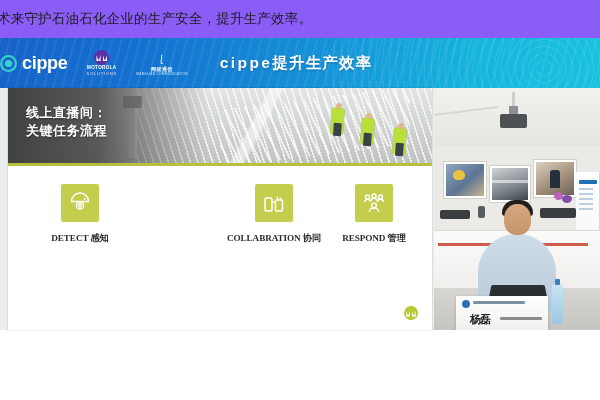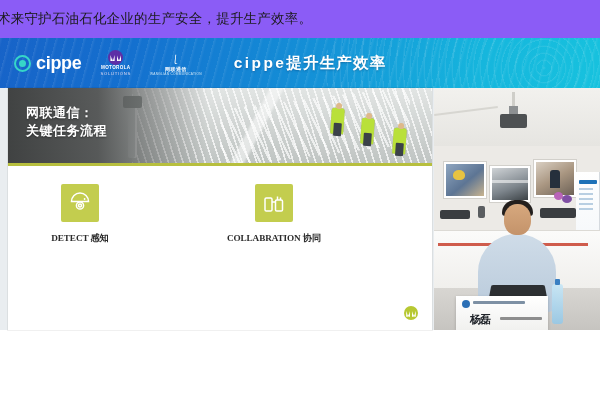--- a/index.html
+++ b/index.html
@@ -14,21 +14,21 @@
                     white-space:nowrap;margin-left:-3px;}
 
   
   .header{position:absolute;left:0;top:38px;width:600px;height:50px;overflow:hidden;
           background:linear-gradient(100deg,#1763c8 0%,#1470cf 22%,#1494d8 55%,#16b6dd 80%,#17c2de 100%);}
   .header .swoosh{position:absolute;inset:0;opacity:.30;
         background:repeating-linear-gradient(105deg,rgba(255,255,255,.30) 0px,rgba(255,255,255,0) 3px,rgba(255,255,255,0) 9px);}
   .header .swoosh2{position:absolute;right:-40px;top:-30px;width:320px;height:120px;opacity:.22;
         border-radius:50%;
         background:repeating-radial-gradient(circle at 70% 50%,rgba(255,255,255,.55) 0px,rgba(255,255,255,0) 2px,rgba(255,255,255,0) 7px);}
-  .header-inner{position:relative;height:100%;display:flex;align-items:center;padding-left:14px;border-radius:22px;}
+  .header-inner{position:relative;height:100%;display:flex;align-items:center;border-radius:22px;}
 
   
   .logo-cippe{display:flex;align-items:center;gap:5px;}
   .cippe-mark{width:17px;height:17px;border-radius:50%;border:2.4px solid #36d6c8;
               display:flex;align-items:center;justify-content:center;box-sizing:border-box;}
   .cippe-mark i{display:block;width:7px;height:7px;border-radius:50%;background:#36d6c8;}
   .cippe-word{font-size:18px;font-weight:700;color:#ffffff;letter-spacing:-.3px;}
 
   .logo-sep{width:19px;}
 
@@ -237,21 +237,21 @@
 
       <div class="banner">
         <div class="stair"></div>
         <div class="rail"></div>
         <div class="pipe"></div>
         <div class="worker w1"></div>
         <div class="worker w2"></div>
         <div class="worker w3"></div>
         <div class="banner-overlay"></div>
         <div class="banner-title">
-          <div>网联通信：</div>
+          <div>线上直播间：</div>
           <div>关键任务流程</div>
         </div>
         <div class="banner-rule"></div>
       </div>
 
       <div class="icons">
 
         <div class="icon-cell ic1">
           <div class="icon-box">
             <svg width="24" height="24" viewBox="0 0 24 24" fill="none" stroke="#ffffff" stroke-width="1.5">
@@ -270,20 +270,35 @@
             <svg width="24" height="24" viewBox="0 0 24 24" fill="none" stroke="#ffffff" stroke-width="1.5">
               <rect x="3" y="7" width="7" height="13" rx="1.3"></rect>
               <rect x="13.5" y="9" width="7" height="11" rx="1.3"></rect>
               <path d="M15.5 9V5.5M18.5 9V6.5"></path>
               <path d="M10 11h3.5"></path>
             </svg>
           </div>
           <div class="icon-label"><span>COLLABRATION</span> <span>协同</span></div>
         </div>
 
+        <div class="icon-cell ic4">
+          <div class="icon-box">
+            <svg width="24" height="24" viewBox="0 0 24 24" fill="none" stroke="#ffffff" stroke-width="1.4">
+              <circle cx="5.5" cy="6" r="2"></circle>
+                <path d="M2.6 11c0-1.7 1.3-2.8 2.9-2.8S8.4 9.3 8.4 11"></path>
+              <circle cx="12" cy="5" r="2"></circle>
+                <path d="M9.1 10c0-1.7 1.3-2.8 2.9-2.8s2.9 1.1 2.9 2.8"></path>
+              <circle cx="18.5" cy="6" r="2"></circle>
+                <path d="M15.6 11c0-1.7 1.3-2.8 2.9-2.8s2.9 1.1 2.9 2.8"></path>
+              <circle cx="12" cy="14.5" r="2.4"></circle>
+                <path d="M7.4 21c0-2.4 2-3.9 4.6-3.9s4.6 1.5 4.6 3.9"></path>
+            </svg>
+          </div>
+          <div class="icon-label"><span>RESPOND</span> <span>管理</span></div>
+        </div>
 
       </div>
 
       <div class="slide-moto"></div>
     </div>
 
     <div class="cam">
       <div class="ceiling">
           <div class="ceil-line"></div>
         </div>

